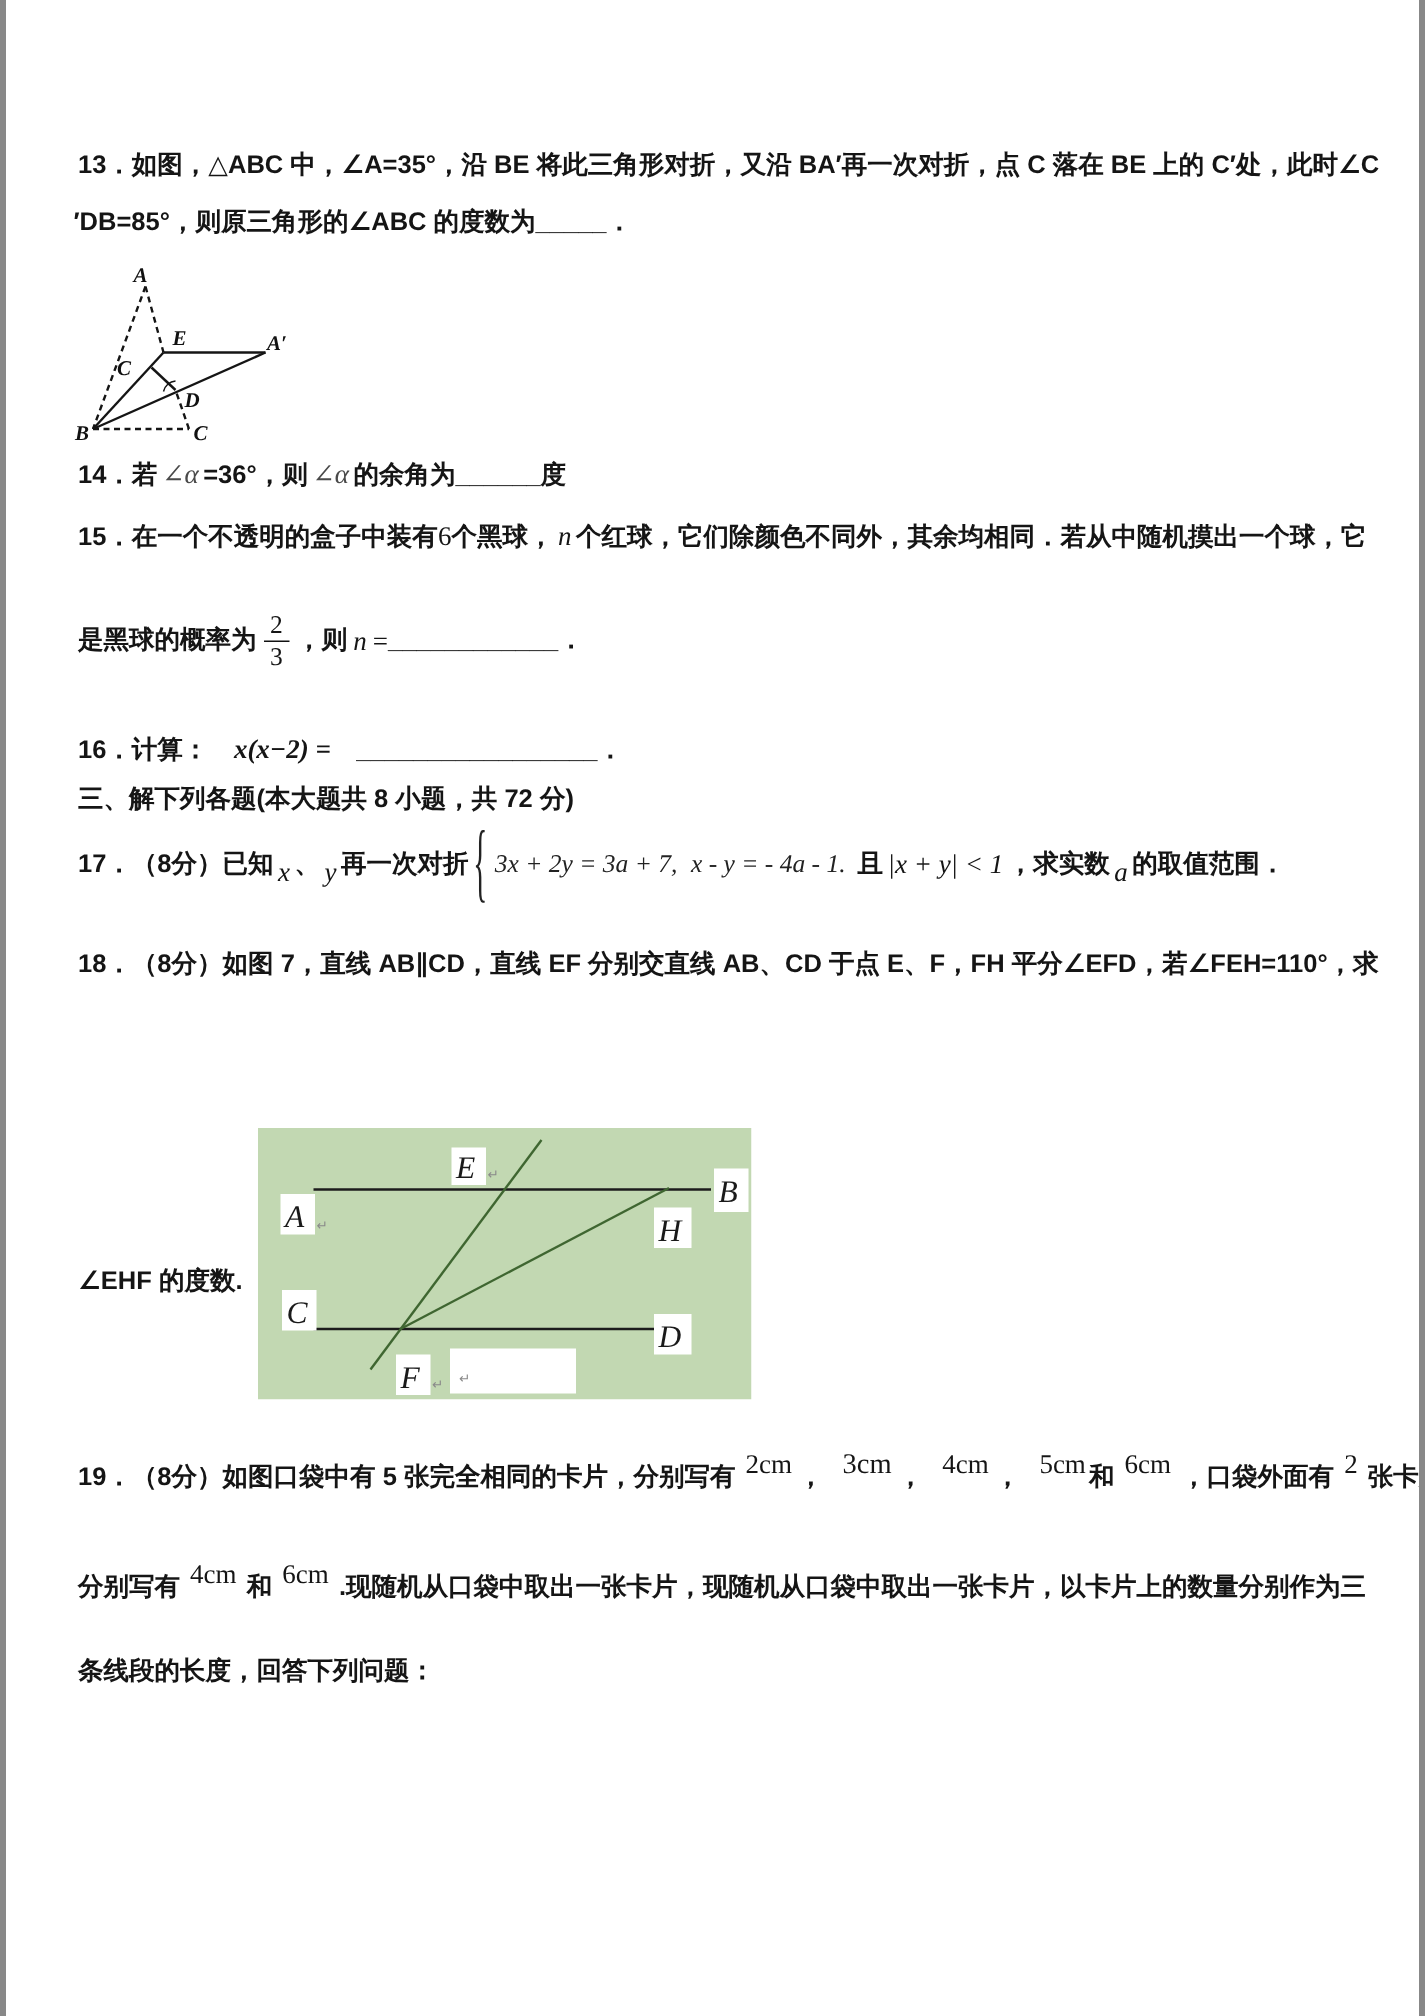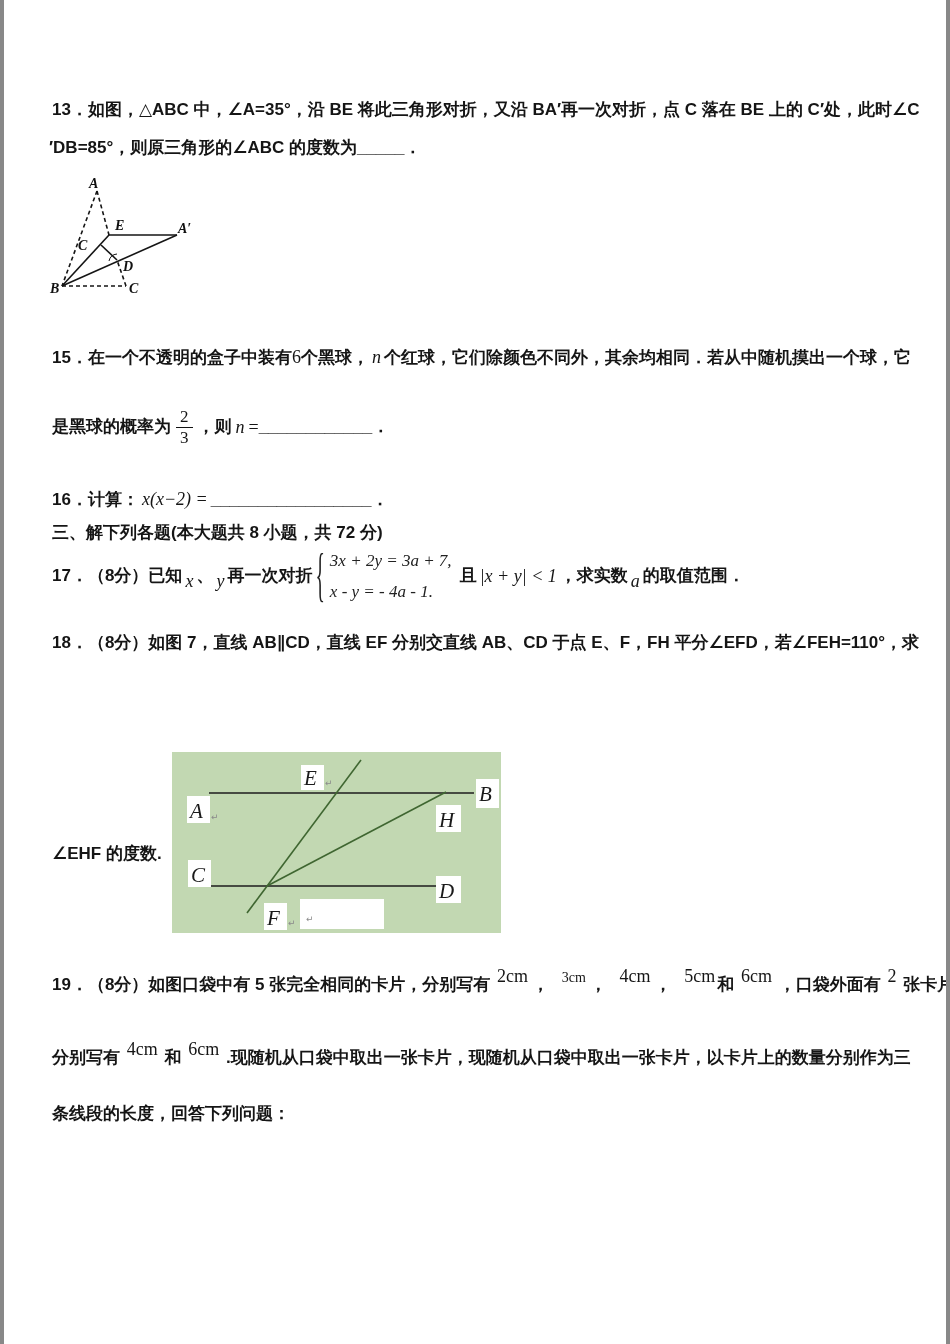--- a/index.html
+++ b/index.html
@@ -10,33 +10,33 @@
   }
   .line{
     position:absolute;left:48px;font-weight:700;font-size:17px;
     white-space:nowrap;line-height:1.25;color:#151515;
   }
   .row{display:flex;align-items:center;}
   .math{font-family:"Liberation Serif","DejaVu Serif",serif;font-weight:400;font-size:18px;}
   .it{font-style:italic;}
   .low{position:relative;top:5px;margin:0 3px;font-style:italic;}
   .sup{position:relative;top:-8px;margin:0 2px;}
-  .sup-sm{font-size:14px;}
+  .sup-sm{font-size:19px;}
   .gray-math{color:#4a4a4a;font-family:"Liberation Serif","DejaVu Serif",serif;
     font-style:italic;font-weight:400;font-size:18px;margin:0 3px;}
   .frac{display:inline-block;text-align:center;vertical-align:middle;
     font-family:"Liberation Serif","DejaVu Serif",serif;font-weight:400;
     font-size:17px;line-height:1.15;margin:0 5px;}
   .frac .num{display:block;padding:0 4px;}
   .frac .den{display:block;border-top:1.6px solid #111;padding:0 4px;}
   .eqsys{display:inline-flex;align-items:center;margin:0 2px;}
   .brace{display:inline-block;font-family:"Liberation Serif","DejaVu Serif",serif;
     font-weight:400;font-size:26px;transform:scaleY(2.25) scaleX(0.75);
     transform-origin:center;margin-right:3px;color:#222;}
-  .eqcol{display:inline-flex;flex-direction:column;gap:9px;
+  .eqcol{display:inline-flex;flex-direction:row;gap:9px;
     font-family:"Liberation Serif","DejaVu Serif",serif;font-style:italic;
     font-weight:400;font-size:17px;color:#222;}
   .tri-label{font-family:"Liberation Serif","DejaVu Serif",serif;
     font-style:italic;font-weight:700;font-size:14px;fill:#111;}
   .green-label{font-family:"Liberation Serif","DejaVu Serif",serif;
     font-style:italic;font-weight:400;font-size:21px;fill:#1a1a1a;}
   .ret{fill:#8a8a8a;font-size:9px;font-family:"DejaVu Sans",sans-serif;font-style:normal;}
 </style>
 </head>
 <body>
@@ -60,40 +60,43 @@
     </g>
     <text class="tri-label" x="40" y="24">A</text>
     <text class="tri-label" x="66" y="66">E</text>
     <text class="tri-label" x="129" y="69">A′</text>
     <text class="tri-label" x="29" y="86">C</text>
     <text class="tri-label" x="74" y="107">D</text>
     <text class="tri-label" x="1" y="129">B</text>
     <text class="tri-label" x="80" y="129">C</text>
   </svg>
 
+  <div class="line" style="top:305px;">
+    <span>14．若</span><span class="gray-math">∠α</span><span>=36°，则</span><span class="gray-math">∠α</span><span>的余角为______度</span>
+  </div>
 
   <div class="line" style="top:346px;">
     <span>15．在一个不透明的盒子中装有</span><span class="math">6</span><span>个黑球，</span><span class="math it" style="margin:0 3px;">n</span><span>个红球，它们除颜色不同外，其余均相同．若从中随机摸出一个球，它</span>
   </div>
 
   <div class="line row" style="top:398px;height:58px;">
     <span>是黑球的概率为</span>
     <span class="frac">
       <span class="num">2</span>
       <span class="den">3</span>
     </span>
     <span>，则</span>
     <span class="math it" style="margin:0 4px;">n</span>
     <span class="math">=</span>
     <span>____________</span>
     <span>．</span>
   </div>
 
   <div class="line" style="top:488px;">
-    <span>16．计算：</span><span class="math it" style="margin:0 3px;">x(x−2) =</span><span>_________________</span><span>．</span>
+    <span>16．计算：</span><span class="math it" style="margin:0 17px;font-weight:bold;">x(x−2) =</span><span>_________________</span><span>．</span>
   </div>
 
   <div class="line" style="top:522px;">三、解下列各题(本大题共 8 小题，共 72 分)</div>
 
   <div class="line row" style="top:541px;height:70px;">
     <span>17．（8分）已知</span>
     <span class="math low">x</span>
     <span>、</span>
     <span class="math low">y</span>
     <span>再一次对折</span>

